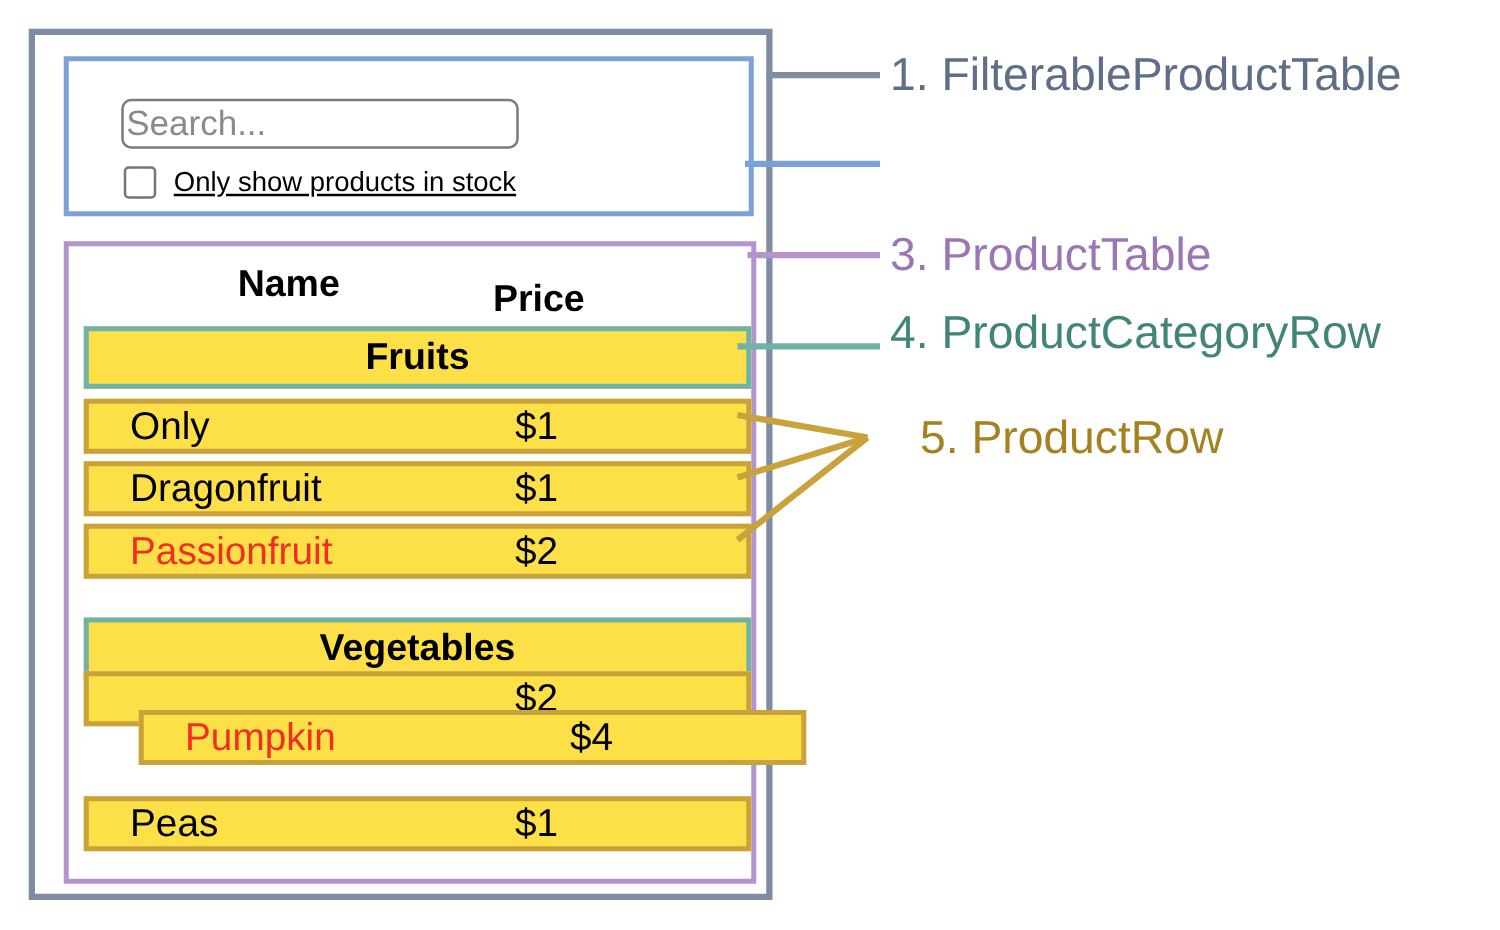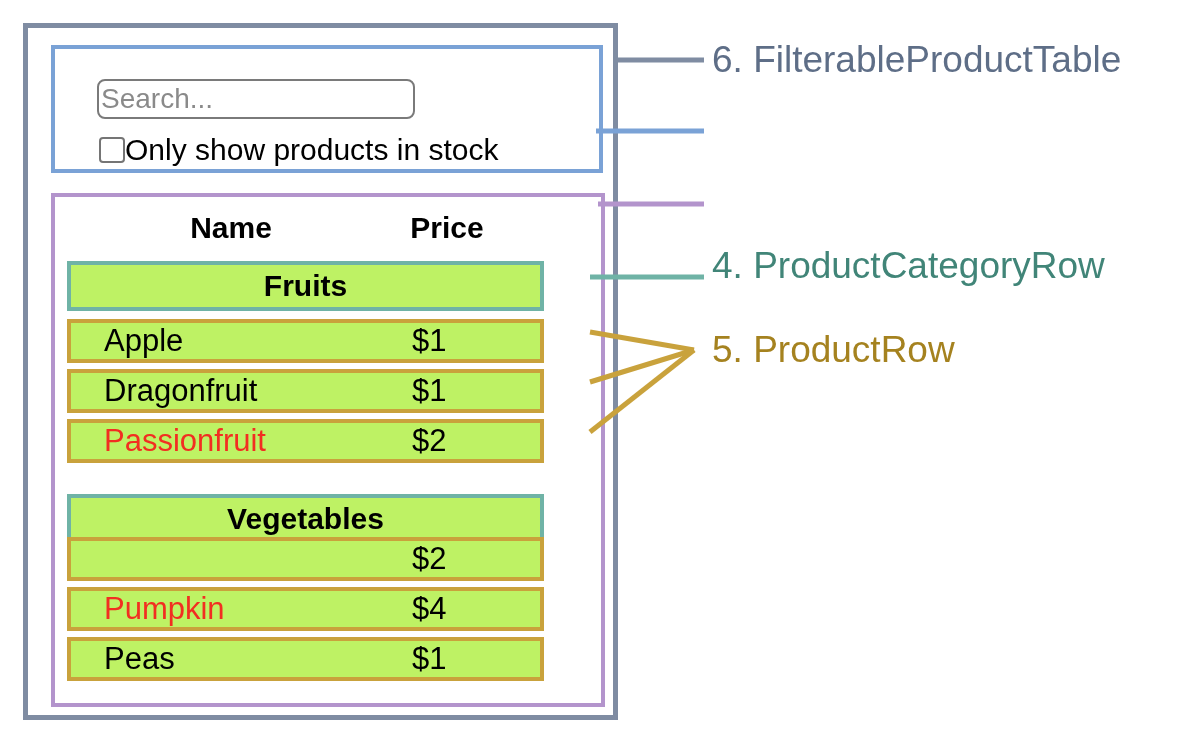--- a/index.html
+++ b/index.html
@@ -14,28 +14,28 @@
 
   .search-input{
     position:absolute;left:42px;top:30px;width:318px;height:40px;box-sizing:border-box;
     border:2px solid #7a7a7a;border-radius:8px;font-family:"Liberation Sans",sans-serif;
     font-size:28px;padding:0 2px;color:#111;outline:none;background:#fff;
   }
   .search-input::placeholder{color:#8a8a8a;}
   .checkbox-row{position:absolute;left:44px;top:84px;display:flex;align-items:center;}
   .checkbox{display:inline-block;width:26px;height:26px;box-sizing:border-box;
     border:2px solid #757575;border-radius:4px;background:#fff;flex:0 0 auto;}
-  .checkbox-label{font-size:30px;color:#000;white-space:nowrap;}
+  .checkbox-label{margin-left:14px;font-size:22px;color:#000;white-space:nowrap;text-decoration:underline;}
 
   .col-header{position:absolute;top:14px;transform:translateX(-50%);
     font-size:30px;font-weight:bold;color:#000;white-space:nowrap;}
   .name-header{left:176px;}
-  .price-header{left:392px;}
+  .price-header{left:376px;margin-top:12px;}
 
-  .row{position:absolute;left:12px;width:477px;box-sizing:border-box;background:#bef264;
+  .row{position:absolute;left:12px;width:534px;box-sizing:border-box;background:#fde047;
     display:flex;align-items:center;font-size:31px;color:#000;}
   .row.category{height:50px;border:4px solid var(--teal,#6fb3a6);justify-content:center;
     font-weight:bold;font-size:30px;}
   .row.product{height:44px;border:4px solid var(--gold,#c9a23c);}
   .row.product .p-name{margin-left:33px;white-space:nowrap;}
   .row.product .p-price{position:absolute;left:341px;white-space:nowrap;}
   .p-name.red{color:var(--red,#f22e21);text-align:right;}
 
   .connectors{position:absolute;left:0;top:0;width:1200px;height:744px;pointer-events:none;}
   .ln{fill:none;stroke-width:5px;}
@@ -43,21 +43,21 @@
   .ln-blue{stroke:var(--blue,#7aa2d6);}
   .ln-purple{stroke:var(--purple,#b394cc);}
   .ln-teal{stroke:var(--teal,#6fb3a6);}
   .ln-gold{stroke:var(--gold,#c9a23c);}
 
   .ann{position:absolute;left:712px;font-size:37px;line-height:36px;white-space:nowrap;}
   .ann-1{top:42px;color:var(--label_slate,#5e6e87);}
   .ann-2{top:113px;color:var(--label_blue,#5d8fc9);}
   .ann-3{top:186px;color:var(--label_purple,#9a76b5);}
   .ann-4{top:248px;color:var(--label_teal,#418578);}
-  .ann-5{top:332px;color:var(--label_gold,#a5821f);}
+  .ann-5{top:332px;color:var(--label_gold,#a5821f);margin-left:24px;}
 </style>
 </head>
 <body>
 
 <div class="canvas">
 
   <div class="box outer">
 
     <div class="box searchbar" style="left:23px;top:17px;">
       <input type="text" class="search-input" placeholder="Search..." style="">
@@ -69,57 +69,58 @@
 
     <div class="box producttable" style="left:23px;top:165px;padding-left:12px;">
       <span class="col-header name-header">Name</span>
       <span class="col-header price-header">Price</span>
 
       <div class="row category" style="top:64px;">
         <span>Fruits</span>
       </div>
 
       <div class="row product" style="top:122px;">
-        <span class="p-name">Apple</span>
+        <span class="p-name">Only</span>
         <span class="p-price">$1</span>
       </div>
       <div class="row product" style="top:172px;">
         <span class="p-name">Dragonfruit</span>
         <span class="p-price">$1</span>
       </div>
       <div class="row product" style="top:222px;">
         <span class="p-name red">Passionfruit</span>
         <span class="p-price">$2</span>
       </div>
 
       <div class="row category" style="top:285px;margin-top:12px;">
         <span>Vegetables</span>
       </div>
 
       <div class="row product" style="top:340px;">
         <span class="p-price">$2</span>
       </div>
-      <div class="row product" style="top:390px;">
+      <div class="row product" style="top:371px;margin-left:44px;">
         <span class="p-name red">Pumpkin</span>
         <span class="p-price">$4</span>
       </div>
       <div class="row product" style="top:440px;">
         <span class="p-name">Peas</span>
         <span class="p-price">$1</span>
       </div>
     </div>
   </div>
 
   <svg class="connectors" viewBox="0 0 1200 744">
     <line class="ln ln-slate" x1="613" y1="60" x2="704" y2="60"></line>
     <line class="ln ln-blue" x1="596" y1="131" x2="704" y2="131"></line>
     <line class="ln ln-purple" x1="598" y1="204" x2="704" y2="204"></line>
     <line class="ln ln-teal" x1="590" y1="277" x2="704" y2="277"></line>
     <line class="ln ln-gold" x1="590" y1="332" x2="694" y2="350"></line>
     <line class="ln ln-gold" x1="590" y1="382" x2="694" y2="350"></line>
     <line class="ln ln-gold" x1="590" y1="432" x2="694" y2="350"></line>
   </svg>
 
-  <div class="ann ann-1">6. FilterableProductTable</div>
+  <div class="ann ann-1">1. FilterableProductTable</div>
+  <div class="ann ann-3">3. ProductTable</div>
   <div class="ann ann-4">4. ProductCategoryRow</div>
   <div class="ann ann-5">5. ProductRow</div>
 
 </div>
 
 </body></html>

